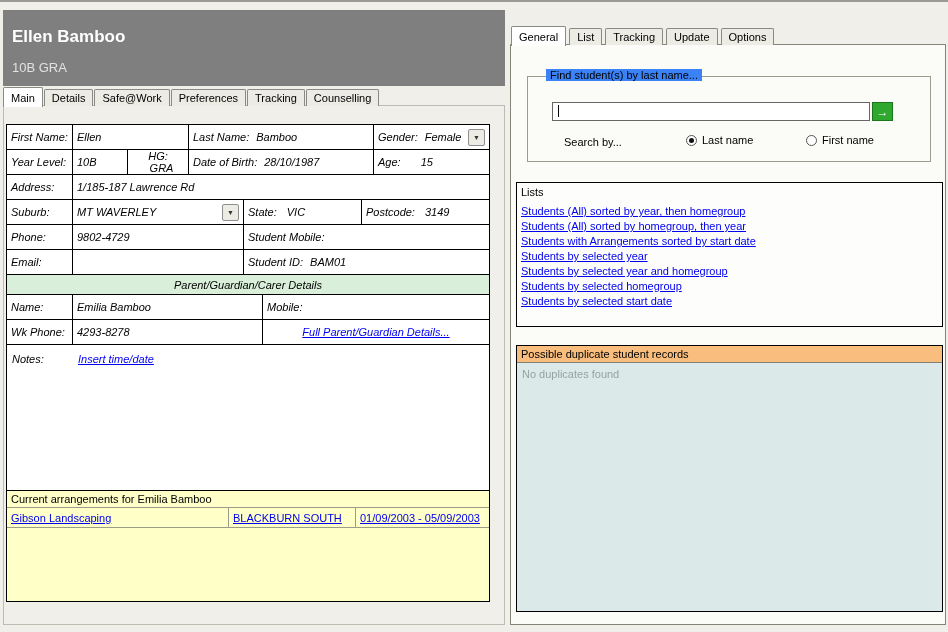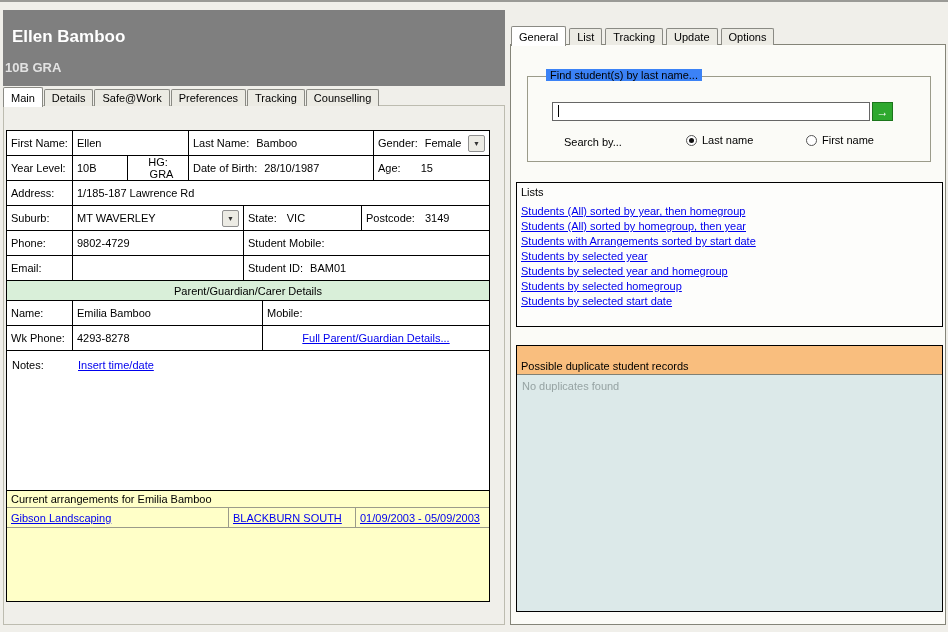--- a/index.html
+++ b/index.html
@@ -5,35 +5,35 @@
   * { margin:0; padding:0; box-sizing:border-box; }
   html,body { background:#fff; }
   body { font-family:"Liberation Sans","DejaVu Sans",sans-serif; font-size:11px; color:#000; }
 
   .screen { position:relative; width:948px; height:632px; background:#F0EFEA; overflow:hidden; }
   .screen::before { content:""; position:absolute; top:0; left:0; right:0; height:2px; background:#9A9A96; }
 
   
   .banner { position:absolute; left:3px; top:10px; width:502px; height:76px; background:#7F7F7F; }
   .banner-name { position:absolute; left:9px; top:17px; font-size:17px; font-weight:bold; color:#FFFFFF; }
-  .banner-hg { position:absolute; left:2px; top:50px; font-size:13px; font-weight:bold; color:#E2E2E2; }
+  .banner-hg { position:absolute; left:9px; top:50px; font-size:13px; font-weight:normal; color:#E2E2E2; }
 
   
   .tabstrip { position:absolute; display:flex; align-items:flex-end; height:19px; z-index:3; }
   .left-tabs { left:3px; top:87px; }
   .right-tabs { left:511px; top:26px; }
   .tab { background:#ECEBE4; border:1px solid #8A8A84; border-bottom:none; height:17px; padding:2px 7px 0 7px; margin-right:1px; border-radius:2px 2px 0 0; cursor:pointer; white-space:nowrap; }
   .right-tabs .tab { margin-right:3px; }
   .tab.active { background:#FFFFFF; height:20px; padding-top:4px; position:relative; margin-bottom:-1px; z-index:4; }
 
   
   .left-page { position:absolute; left:3px; top:105px; width:502px; height:520px; border:1px solid #BDBCB0; background:#F0EFEA; }
 
   
-  .form { position:absolute; left:6px; top:130px; width:484px; height:377px; background:#FFFFFF; border:1px solid #000; z-index:2; }
+  .form { position:absolute; left:6px; top:124px; width:484px; height:377px; background:#FFFFFF; border:1px solid #000; z-index:2;font-style:italic; }
   .frow { display:flex; height:25px; border-bottom:1px solid #000; align-items:stretch; }
   .fcell { display:flex; align-items:center; padding:0 4px; border-right:1px solid #000; overflow:hidden; white-space:nowrap; }
   .fcell.last { flex:1; border-right:none; }
   .fval { margin-left:7px; }
   .ml16 { margin-left:20px; }
   .ml10 { margin-left:10px; }
   .w66 {width:66px;} .w55 {width:55px;} .w61 {width:61px;flex-direction:column;} .w116 {width:116px;}
   .w171 {width:171px;} .w118 {width:118px;} .w185 {width:185px;} .w190 {width:190px;}
   .dd-btn { margin-left:auto; width:17px; height:17px; background:#ECEBE4; border:1px solid #8F8F8F; border-radius:2px; display:flex; align-items:center; justify-content:center; cursor:pointer; flex:none; }
   .dd-arrow { font-size:7px; color:#333; line-height:1; }
@@ -66,21 +66,21 @@
   .radio-group { position:absolute; top:57px; display:flex; align-items:center; cursor:pointer;padding-left:16px; }
   .rg1 { left:142px; } .rg2 { left:262px; }
   .radio { width:11px; height:11px; border:1px solid #555; border-radius:50%; background:#fff; display:inline-block; position:relative; margin-right:5px; flex:none; }
   .radio.checked::after { content:""; position:absolute; left:2px; top:2px; width:5px; height:5px; border-radius:50%; background:#111; }
 
   .lists-box { position:absolute; left:5px; top:137px; width:427px; height:145px; border:1px solid #000; background:#FDFDFB; padding:3px 4px; }
   .lists-title { margin-bottom:6px; }
   .list-link { display:block; line-height:15px; white-space:nowrap; }
 
   .dup-box { position:absolute; left:5px; top:300px; width:427px; height:267px; border:1px solid #000; background:#DCE9E9; }
-  .dup-header { height:23px; background:#F9BE7E; border-bottom:1px solid #808074; padding:14px 4px; }
+  .dup-header { height:17px; background:#F9BE7E; border-bottom:1px solid #808074; padding:2px 4px; }
   .dup-empty { padding:5px; color:#96A3A3; }
 </style>
 </head>
 <body>
 
 <div class="screen">
 
   <div class="banner">
     <div class="banner-name">Ellen Bamboo</div>
     <div class="banner-hg">10B GRA</div>

